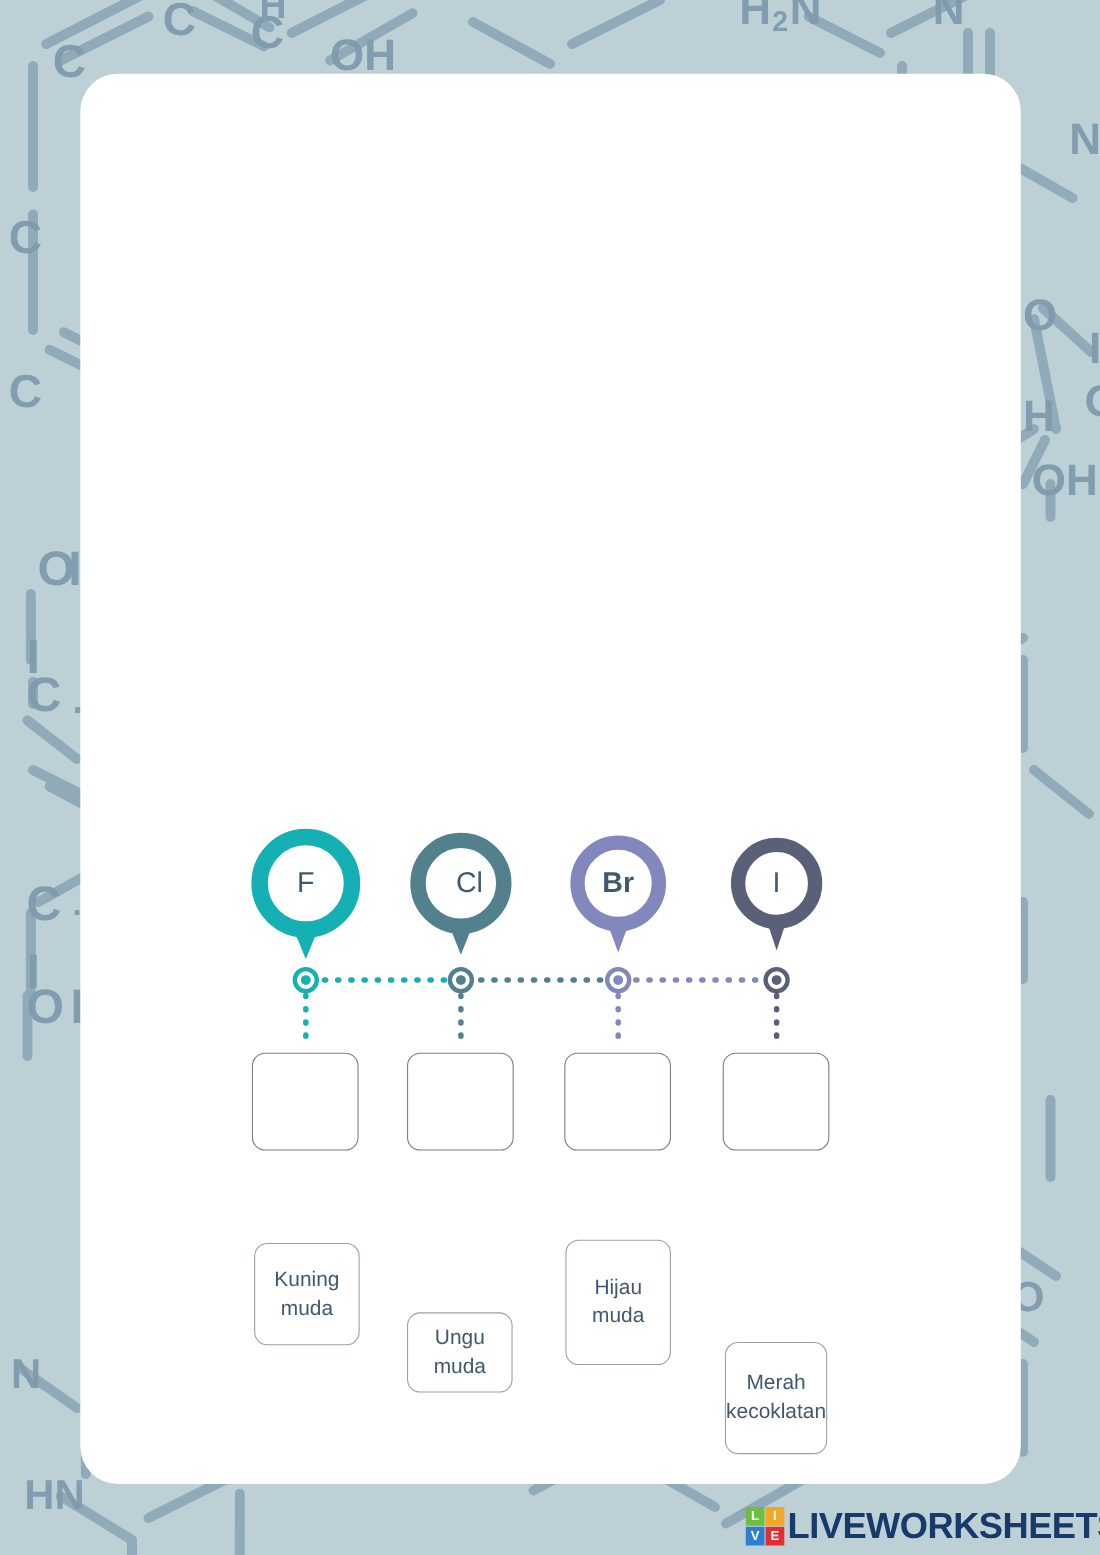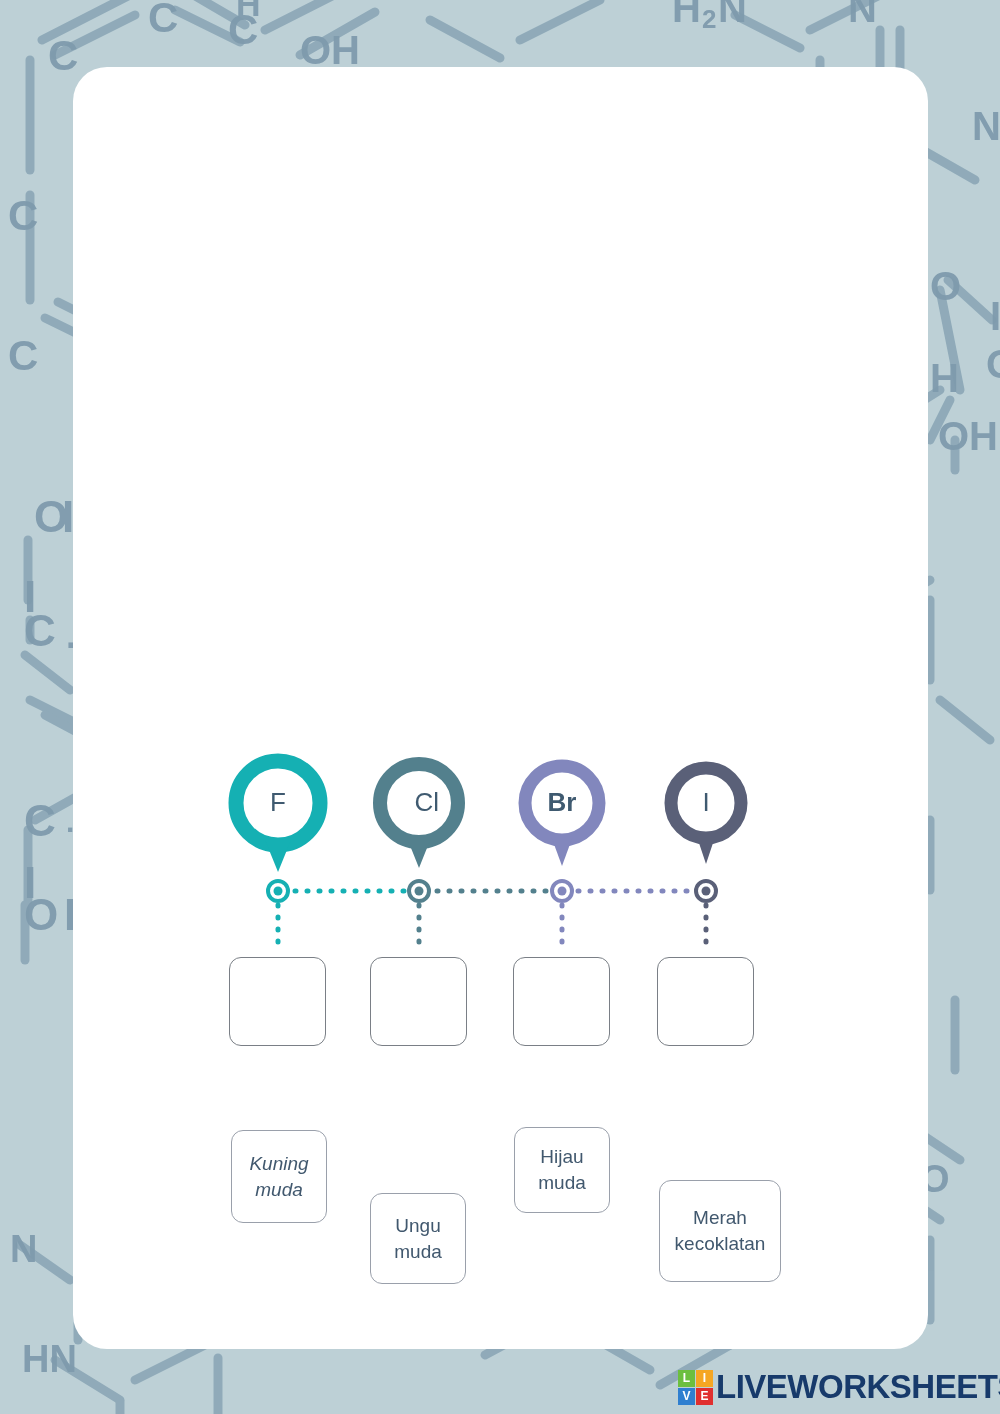--- a/index.html
+++ b/index.html
@@ -391,24 +391,24 @@
 <div class="pin-label" style="left:258px; top:787px; width:40px;">F</div>
 <div class="pin-label" style="left:399px; top:787px; width:40px;text-align:right;">Cl</div>
 <div class="pin-label" style="left:542px; top:787px; width:40px;font-weight:bold;">Br</div>
 <div class="pin-label" style="left:686px; top:787px; width:40px;">I</div>
 
 <div class="drop-box" style="left:229px; top:957px; width:97px; height:89px;"></div>
 <div class="drop-box" style="left:370px; top:957px; width:97px; height:89px;"></div>
 <div class="drop-box" style="left:513px; top:957px; width:97px; height:89px;"></div>
 <div class="drop-box" style="left:657px; top:957px; width:97px; height:89px;"></div>
 
-<div class="word-card" style="left:231px; top:1130px; width:96px; height:93px;font-style:italic;">Kuning muda</div>
-<div class="word-card" style="left:370px; top:1193px; width:96px; height:91px;">Ungu muda</div>
-<div class="word-card" style="left:514px; top:1127px; width:96px; height:86px;">Hijau muda</div>
-<div class="word-card" style="left:659px; top:1180px; width:122px; height:102px;">Merah kecoklatan</div>
+<div class="word-card" style="left:231px; top:1130px; width:96px; height:93px;">Kuning muda</div>
+<div class="word-card" style="left:370px; top:1193px; width:96px; height:73px;">Ungu muda</div>
+<div class="word-card" style="left:514px; top:1127px; width:96px; height:114px;">Hijau muda</div>
+<div class="word-card" style="left:659px; top:1220px; width:93px; height:102px;">Merah kecoklatan</div>
 
 <div id="lws-logo">
   <div id="lws-mark">
     <span class="lws-l">L</span>
     <span class="lws-i">I</span>
     <span class="lws-v">V</span>
     <span class="lws-e">E</span>
   </div>
   <div id="lws-wordmark">LIVEWORKSHEETS</div>
 </div>

